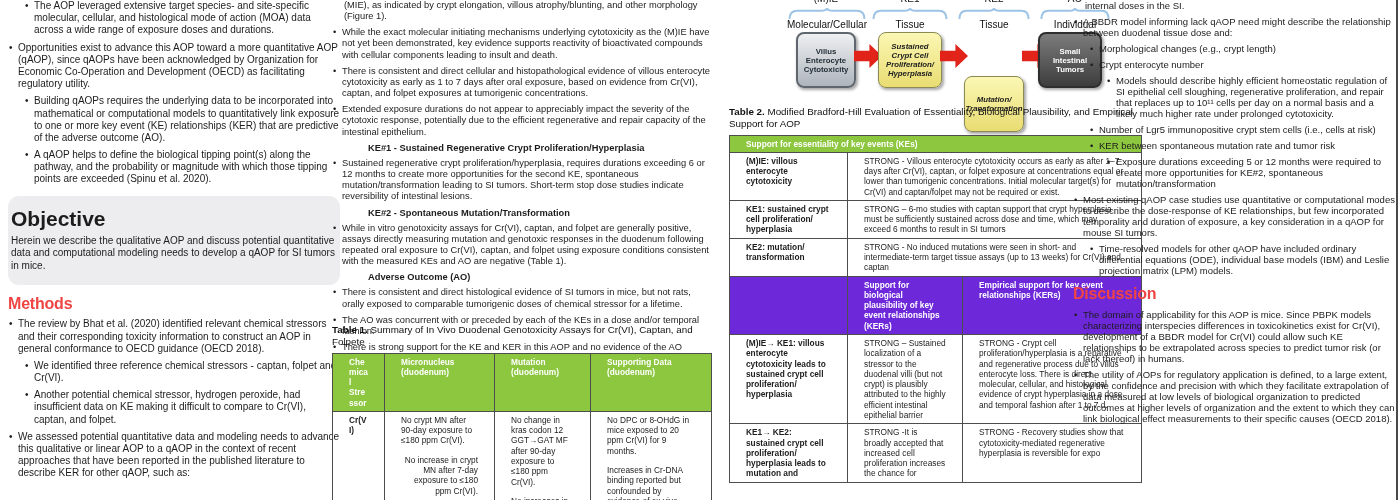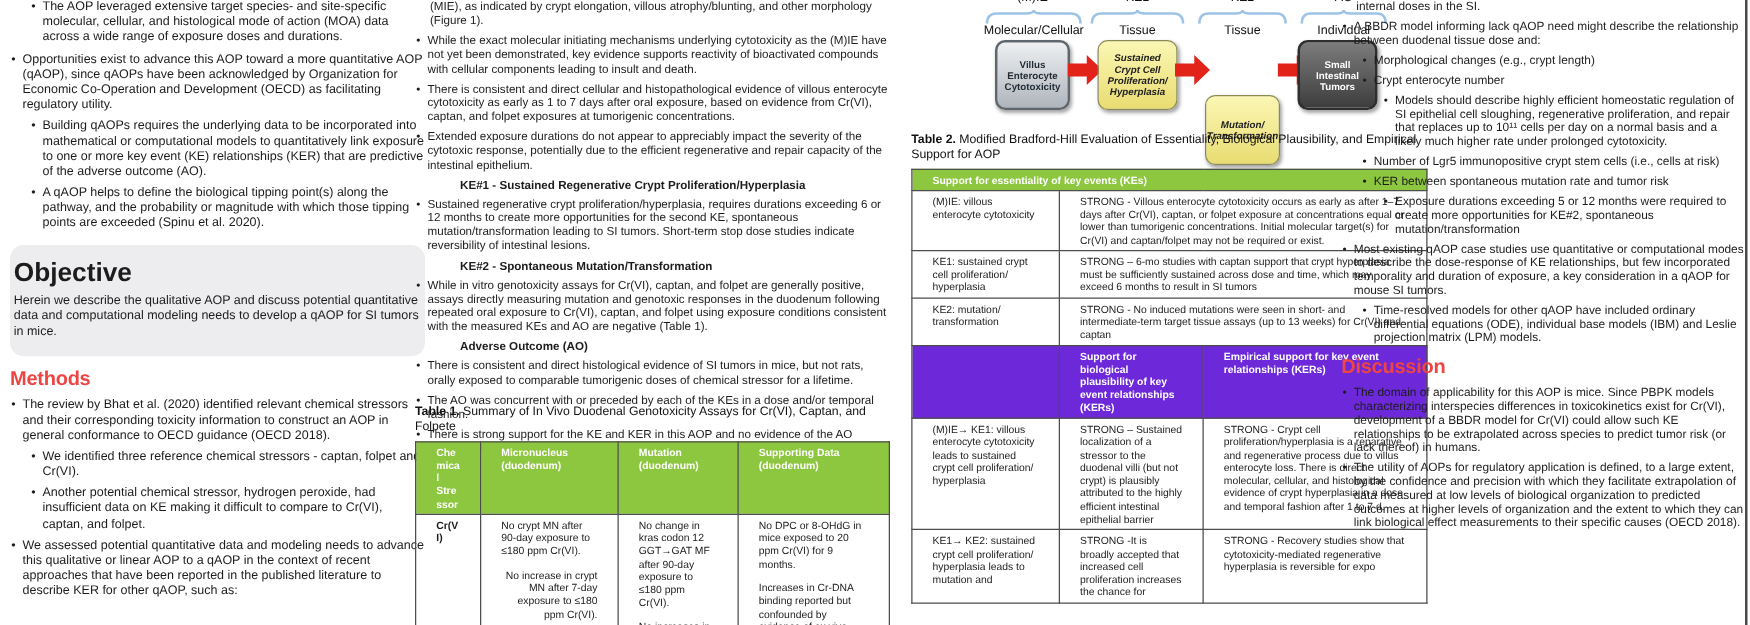--- a/index.html
+++ b/index.html
@@ -26,21 +26,21 @@
   .tblock1 { position:absolute; left:0; top:324px; width:380px; }
   .tblock2 { position:absolute; left:0; top:106px; width:413px;margin-left:11px; }
   .tcaption { font-size:9.8px; line-height:1.2; margin-bottom:5px; color:#111; }
   table.t { border-collapse:collapse; width:100%; table-layout:fixed; }
   table.t th, table.t td { border:1px solid #4d4d4d; vertical-align:top; padding:3px 16px;
                            font-size:8.3px; line-height:1.24; word-wrap:break-word; }
   table.t th { background:#8DC63F; color:#fff; text-align:left; font-weight:bold; }
   td.green { background:#6d28d9; color:#fff; font-weight:bold; }
   .cellp { margin-bottom:9px; }
   .cellp:last-child { margin-bottom:0;text-align:right; }
-  td.lbl { font-weight:normal; }
+  td.lbl { font-weight:bold; }
   td.stressor { font-weight:bold; }
 
   .diagram { position:relative; height:104px; }
   .dbox { position:absolute; top:32px; height:56px; border-radius:8px; display:flex; align-items:center;
           justify-content:center; text-align:center; font-size:7.8px; font-weight:bold; padding:2px;
           box-shadow:1.5px 2px 3px rgba(0,0,0,0.35); }
   .dbox.gray   { background:linear-gradient(180deg,#eef0f2,#aeb5bc); border:2px solid #5f666d; color:#1f2a33; }
   .dbox.yellow { background:linear-gradient(180deg,#fbf7b4,#e9dc72); border:1px solid #8a8a52; color:#202020; font-style:italic; }
   .dbox.dark   { background:linear-gradient(180deg,#7c7c7c,#3d3d3d); border:2px solid #2e2e2e; color:#fff; }
   .darrow { position:absolute; top:44px; width:28px; height:24px; background:#E2231A;

